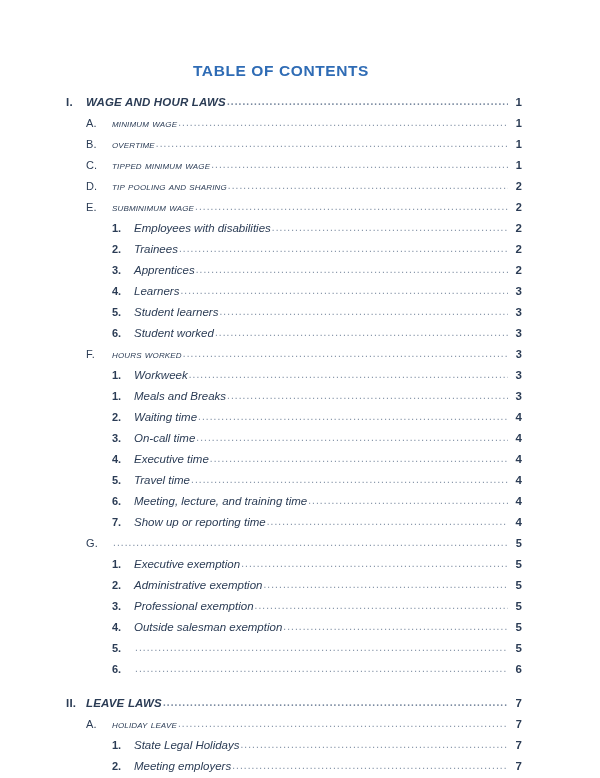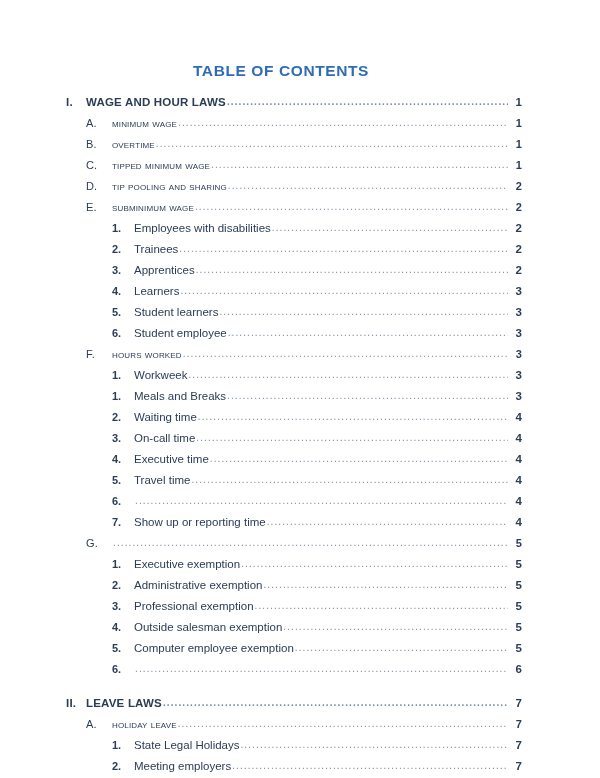--- a/index.html
+++ b/index.html
@@ -51,20 +51,21 @@
     overflow: hidden;
   }
 
   .num {
     flex: 0 0 auto;
     text-align: left;
   }
 
   .label {
     flex: 0 0 auto;
+    font-style: italic;
   }
 
   .leader {
     flex: 1 1 auto;
     overflow: hidden;
     white-space: nowrap;
     color: #7a8aa0;
     font-size: 10px;
     letter-spacing: 1.1px;
     margin: 0 1px 0 1px;
@@ -201,21 +202,21 @@
         <span class="pageno">3</span>
       </div>
       <div class="entry lvl3">
         <span class="num">5.</span>
         <span class="label">Student learners</span>
         <span class="leader">...........................................................................................................................................</span>
         <span class="pageno">3</span>
       </div>
       <div class="entry lvl3">
         <span class="num">6.</span>
-        <span class="label">Student employee</span>
+        <span class="label">Student worked</span>
         <span class="leader">...........................................................................................................................................</span>
         <span class="pageno">3</span>
       </div>
       <div class="entry lvl2">
         <span class="num">F.</span>
         <span class="label">Hours worked</span>
         <span class="leader">...........................................................................................................................................</span>
         <span class="pageno">3</span>
       </div>
       <div class="entry lvl3">
@@ -249,20 +250,21 @@
         <span class="pageno">4</span>
       </div>
       <div class="entry lvl3">
         <span class="num">5.</span>
         <span class="label">Travel time</span>
         <span class="leader">...........................................................................................................................................</span>
         <span class="pageno">4</span>
       </div>
       <div class="entry lvl3">
         <span class="num">6.</span>
+        <span class="label">Meeting, lecture, and training time</span>
         <span class="leader">...........................................................................................................................................</span>
         <span class="pageno">4</span>
       </div>
       <div class="entry lvl3">
         <span class="num">7.</span>
         <span class="label">Show up or reporting time</span>
         <span class="leader">...........................................................................................................................................</span>
         <span class="pageno">4</span>
       </div>
       <div class="entry lvl2">
@@ -289,21 +291,20 @@
         <span class="pageno">5</span>
       </div>
       <div class="entry lvl3">
         <span class="num">4.</span>
         <span class="label">Outside salesman exemption</span>
         <span class="leader">...........................................................................................................................................</span>
         <span class="pageno">5</span>
       </div>
       <div class="entry lvl3">
         <span class="num">5.</span>
-        <span class="label">Computer employee exemption</span>
         <span class="leader">...........................................................................................................................................</span>
         <span class="pageno">5</span>
       </div>
       <div class="entry lvl3">
         <span class="num">6.</span>
         <span class="leader">...........................................................................................................................................</span>
         <span class="pageno">6</span>
       </div>
       <div class="entry lvl1 section-gap">
         <span class="num">II.</span>

